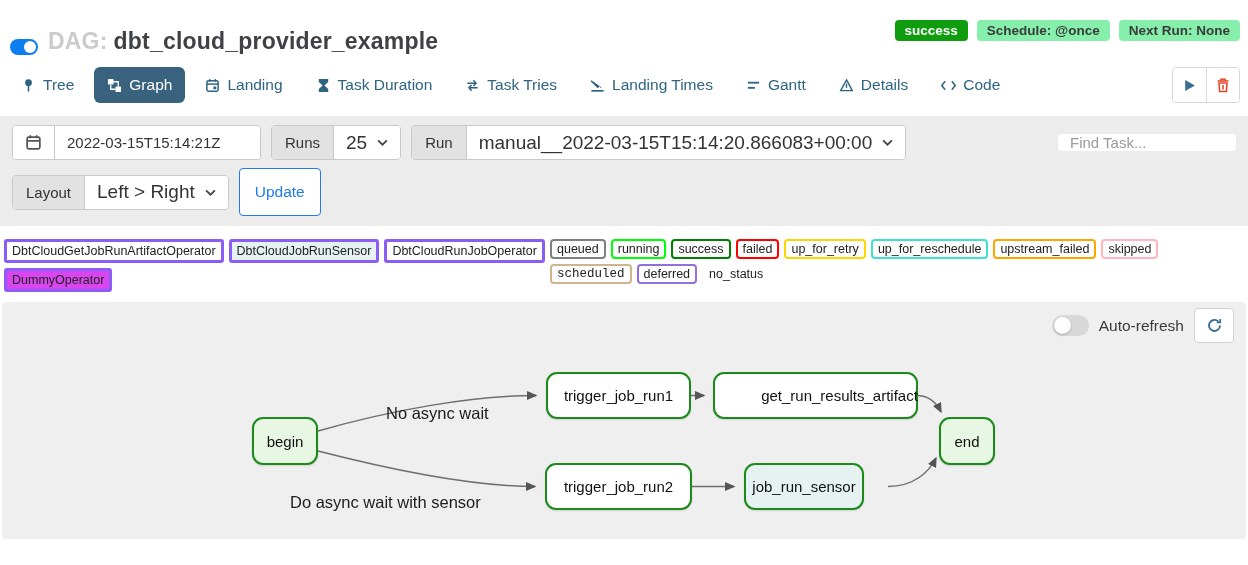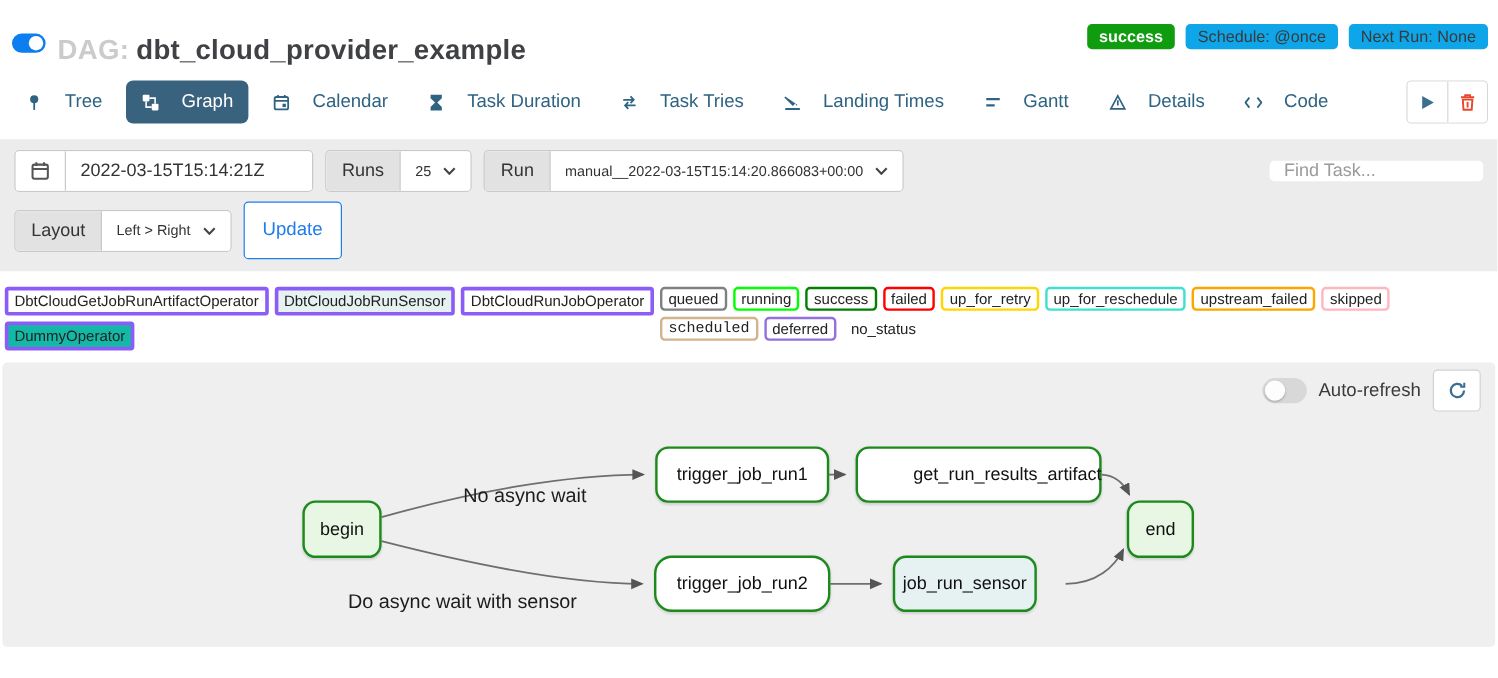--- a/index.html
+++ b/index.html
@@ -1,45 +1,45 @@
 <!DOCTYPE html>
 <html><head>
 <meta charset="utf-8">
 <style>
   * { box-sizing: border-box; margin: 0; padding: 0; }
   html,body { width:1248px; height:565px; background:#fff; overflow:hidden;
     font-family:"Liberation Sans","DejaVu Sans",sans-serif; }
 
   
-  .header { position:relative; padding:28px 10px 0 10px; display:flex; align-items:flex-start; gap:10px; }
+  .header { position:relative; padding:28px 10px 0 10px; display:flex; align-items:flex-end; gap:10px; }
   .toggle-on { width:28px; height:16px; border-radius:9px; background:#0d7ef0; position:relative; flex:0 0 auto; cursor:pointer; }
   .toggle-on .knob { position:absolute; top:2px; right:2px; width:12px; height:12px; border-radius:50%; background:#fff; }
   .dag-title { font-size:23px; font-weight:700; color:#3f4145; letter-spacing:.2px; }
   .dag-title .prefix { color:#c9cbcd; margin-right:6px; }
   .badges { position:absolute; top:20px; right:8px; display:flex; gap:9px; }
-  .badge { font-size:13.5px; padding:3px 10px; border-radius:4px; background:#0ea5e9; color:#3a3a3a; white-space:nowrap; }
+  .badge { font-size:13.5px; padding:3px 10px; border-radius:4px; background:#86efac; color:#3a3a3a; white-space:nowrap;font-weight:bold; }
   .badge.success { background:#0f9d0f; color:#fff; font-weight:700; }
 
   
   .tabbar { display:flex; align-items:center; gap:7px; padding:12px 10px 0 8px; color:#2e6482; font-size:15.5px; position:relative; }
-  .tab { display:flex; align-items:center; gap:18px; padding:9px 13px; border-radius:6px; cursor:pointer; white-space:nowrap; }
+  .tab { display:flex; align-items:center; gap:7px; padding:9px 13px; border-radius:6px; cursor:pointer; white-space:nowrap; }
   .tab.active { background:#38627d; color:#fff;justify-content:space-between; }
   .tab svg { width:15px; height:15px; flex:0 0 auto; }
   .actions { position:absolute; right:8px; top:12px; display:flex; border:1px solid #d8d8d8; border-radius:4px; overflow:hidden; background:#fff; }
   .action-btn { width:33px; height:34px; display:flex; align-items:center; justify-content:center; cursor:pointer; background:#fff; border:none; }
   .action-btn + .action-btn { border-left:1px solid #d8d8d8; }
   .play-ic { color:#3c6e91; } .trash-ic { color:#e8472b; }
 
   
   .filterbar { margin-top:13px; background:#ececec; padding:9px 12px 10px 12px; }
   .frow { display:flex; align-items:center; gap:10px; }
   .frow2 { margin-top:8px; }
   .igroup { display:inline-flex; border:1px solid #c9c9c9; border-radius:4px; overflow:hidden; background:#fff; height:35px; align-items:stretch; }
   .ilabel { background:#e2e2e2; display:flex; align-items:center; padding:0 13px; font-size:15px; color:#333; border-right:1px solid #c9c9c9; }
-  .ifield { display:flex; align-items:center; padding:0 12px; font-size:12px; color:#333; gap:10px; background:#fff; cursor:pointer; white-space:nowrap; }
+  .ifield { display:flex; align-items:center; padding:0 12px; font-size:19px; color:#333; gap:10px; background:#fff; cursor:pointer; white-space:nowrap; }
   .icell { display:flex; align-items:center; padding:0 12px; background:#fff; border-right:1px solid #c9c9c9; cursor:pointer; color:#555; }
   input.text { border:none; outline:none; font-size:15px; color:#333; padding:0 12px; height:100%; }
   .date-input { width:205px; }
   .chev { width:11px; height:7px; }
   .find-task { margin-left:auto; border:1px solid #ccc; border-radius:4px; height:35px; width:178px; }
   .find-task::placeholder { color:#9a9a9a; }
   .update-btn { background:#fff; border:1.5px solid #1f7ceb; color:#1f7ceb; border-radius:4px; height:48px; padding:0 15px; font-size:15.5px; cursor:pointer; }
 
   
   .legend { padding:13px 4px 0 4px; display:flex; align-items:flex-start; }
@@ -103,21 +103,21 @@
     <span>Graph</span>
   </div>
   <div class="tab">
     <svg viewBox="0 0 16 16" fill="none" stroke="currentColor" stroke-width="1.6">
         <rect x="2" y="3" width="12" height="11" rx="1.5"></rect>
         <line x1="2" y1="6.5" x2="14" y2="6.5"></line>
         <line x1="5" y1="1.2" x2="5" y2="4"></line>
         <line x1="11" y1="1.2" x2="11" y2="4"></line>
         <rect x="9" y="9" width="3" height="3" fill="currentColor" stroke="none"></rect>
       </svg>
-    <span>Calendar</span>
+    <span>Landing</span>
   </div>
   <div class="tab">
     <svg viewBox="0 0 16 16" fill="currentColor">
         <path d="M3 1h10v3.2L9 8l4 3.8V15H3v-3.2L7 8 3 4.2z"></path>
       </svg>
     <span>Task Duration</span>
   </div>
   <div class="tab">
     <svg viewBox="0 0 16 16" fill="none" stroke="currentColor" stroke-width="1.6">
         <path d="M2.5 5.5h9M9 2.5l2.8 3-2.8 3"></path>
@@ -214,21 +214,21 @@
     </div>
     <button class="update-btn">Update</button>
   </div>
 </div>
 
 <div class="legend">
   <div class="ops">
     <span class="op-badge" style="background: rgb(255, 255, 255);">DbtCloudGetJobRunArtifactOperator</span>
     <span class="op-badge" style="background: rgb(230, 241, 242);">DbtCloudJobRunSensor</span>
     <span class="op-badge" style="background: rgb(255, 255, 255);">DbtCloudRunJobOperator</span>
-    <span class="op-badge" style="background: #14b8a6;">DummyOperator</span>
+    <span class="op-badge" style="background: #d946ef;">DummyOperator</span>
   </div>
   <div class="stats">
     <span class="stat-badge" style="border-color: rgb(128, 128, 128);">queued</span>
     <span class="stat-badge" style="border-color: rgb(0, 255, 0);">running</span>
     <span class="stat-badge" style="border-color: rgb(0, 128, 0);">success</span>
     <span class="stat-badge" style="border-color: rgb(255, 0, 0);">failed</span>
     <span class="stat-badge" style="border-color: rgb(255, 215, 0);">up_for_retry</span>
     <span class="stat-badge" style="border-color: rgb(64, 224, 208);">up_for_reschedule</span>
     <span class="stat-badge" style="border-color: rgb(255, 165, 0);">upstream_failed</span>
     <span class="stat-badge" style="border-color: rgb(255, 182, 193);">skipped</span>
@@ -265,18 +265,18 @@
       <path d="M916,93.5 C928,94 935,102 939,110" marker-end="url(#arrow)"></path>
       <path d="M690,184.5 L732,184.5" marker-end="url(#arrow)"></path>
       <path d="M886,184.5 C912,184.5 927,170 934,156" marker-end="url(#arrow)"></path>
     </g>
   </svg>
 
   <div class="node n-begin" style="background: rgb(232, 247, 228); border-color: rgb(27, 138, 27);">begin</div>
   <div class="node n-tjr1" style="background: rgb(255, 255, 255); border-color: rgb(27, 138, 27);">trigger_job_run1</div>
   <div class="node n-grra" style="background: rgb(255, 255, 255); border-color: rgb(27, 138, 27);">get_run_results_artifact</div>
   <div class="node n-end" style="background: rgb(232, 247, 228); border-color: rgb(27, 138, 27);">end</div>
-  <div class="node n-tjr2" style="background: rgb(255, 255, 255); border-color: rgb(27, 138, 27); border-radius: 15px;">trigger_job_run2</div>
+  <div class="node n-tjr2" style="background: rgb(255, 255, 255); border-color: rgb(27, 138, 27);">trigger_job_run2</div>
   <div class="node n-jrs" style="background: rgb(230, 241, 242); border-color: rgb(27, 138, 27);">job_run_sensor</div>
 
   <span class="edge-label el-top">No async wait</span>
   <span class="edge-label el-bottom">Do async wait with sensor</span>
 </div>
 
 </body></html>

